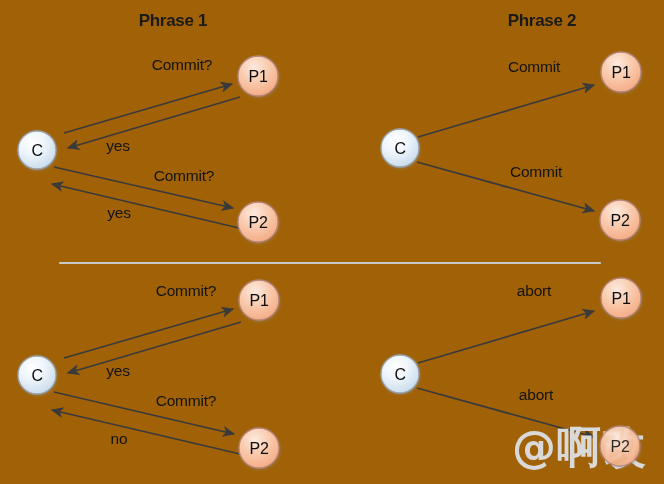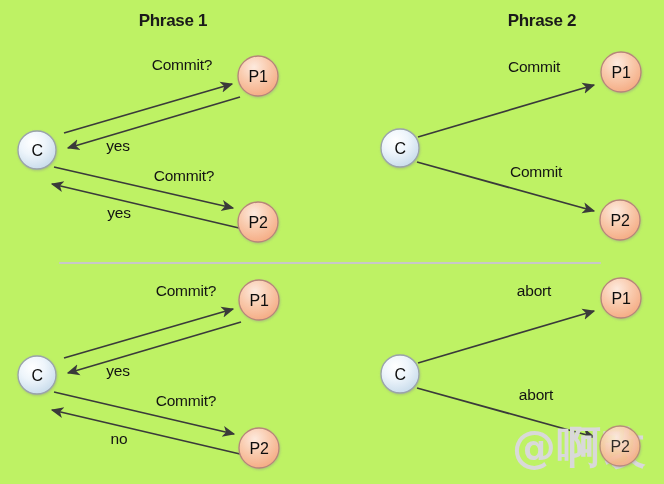--- a/index.html
+++ b/index.html
@@ -7,21 +7,21 @@
     padding: 0;
     background: #ffffff;
   }
   body {
     font-family: "Liberation Sans", sans-serif;
   }
   #stage {
     position: relative;
     width: 664px;
     height: 484px;
-    background: #bef264;
+    background: #a16207;
     overflow: hidden;
   }
   #diagram {
     position: absolute;
     inset: 0;
     width: 664px;
     height: 484px;
   }
   .panel-title {
     font-family: "Liberation Sans", sans-serif;

